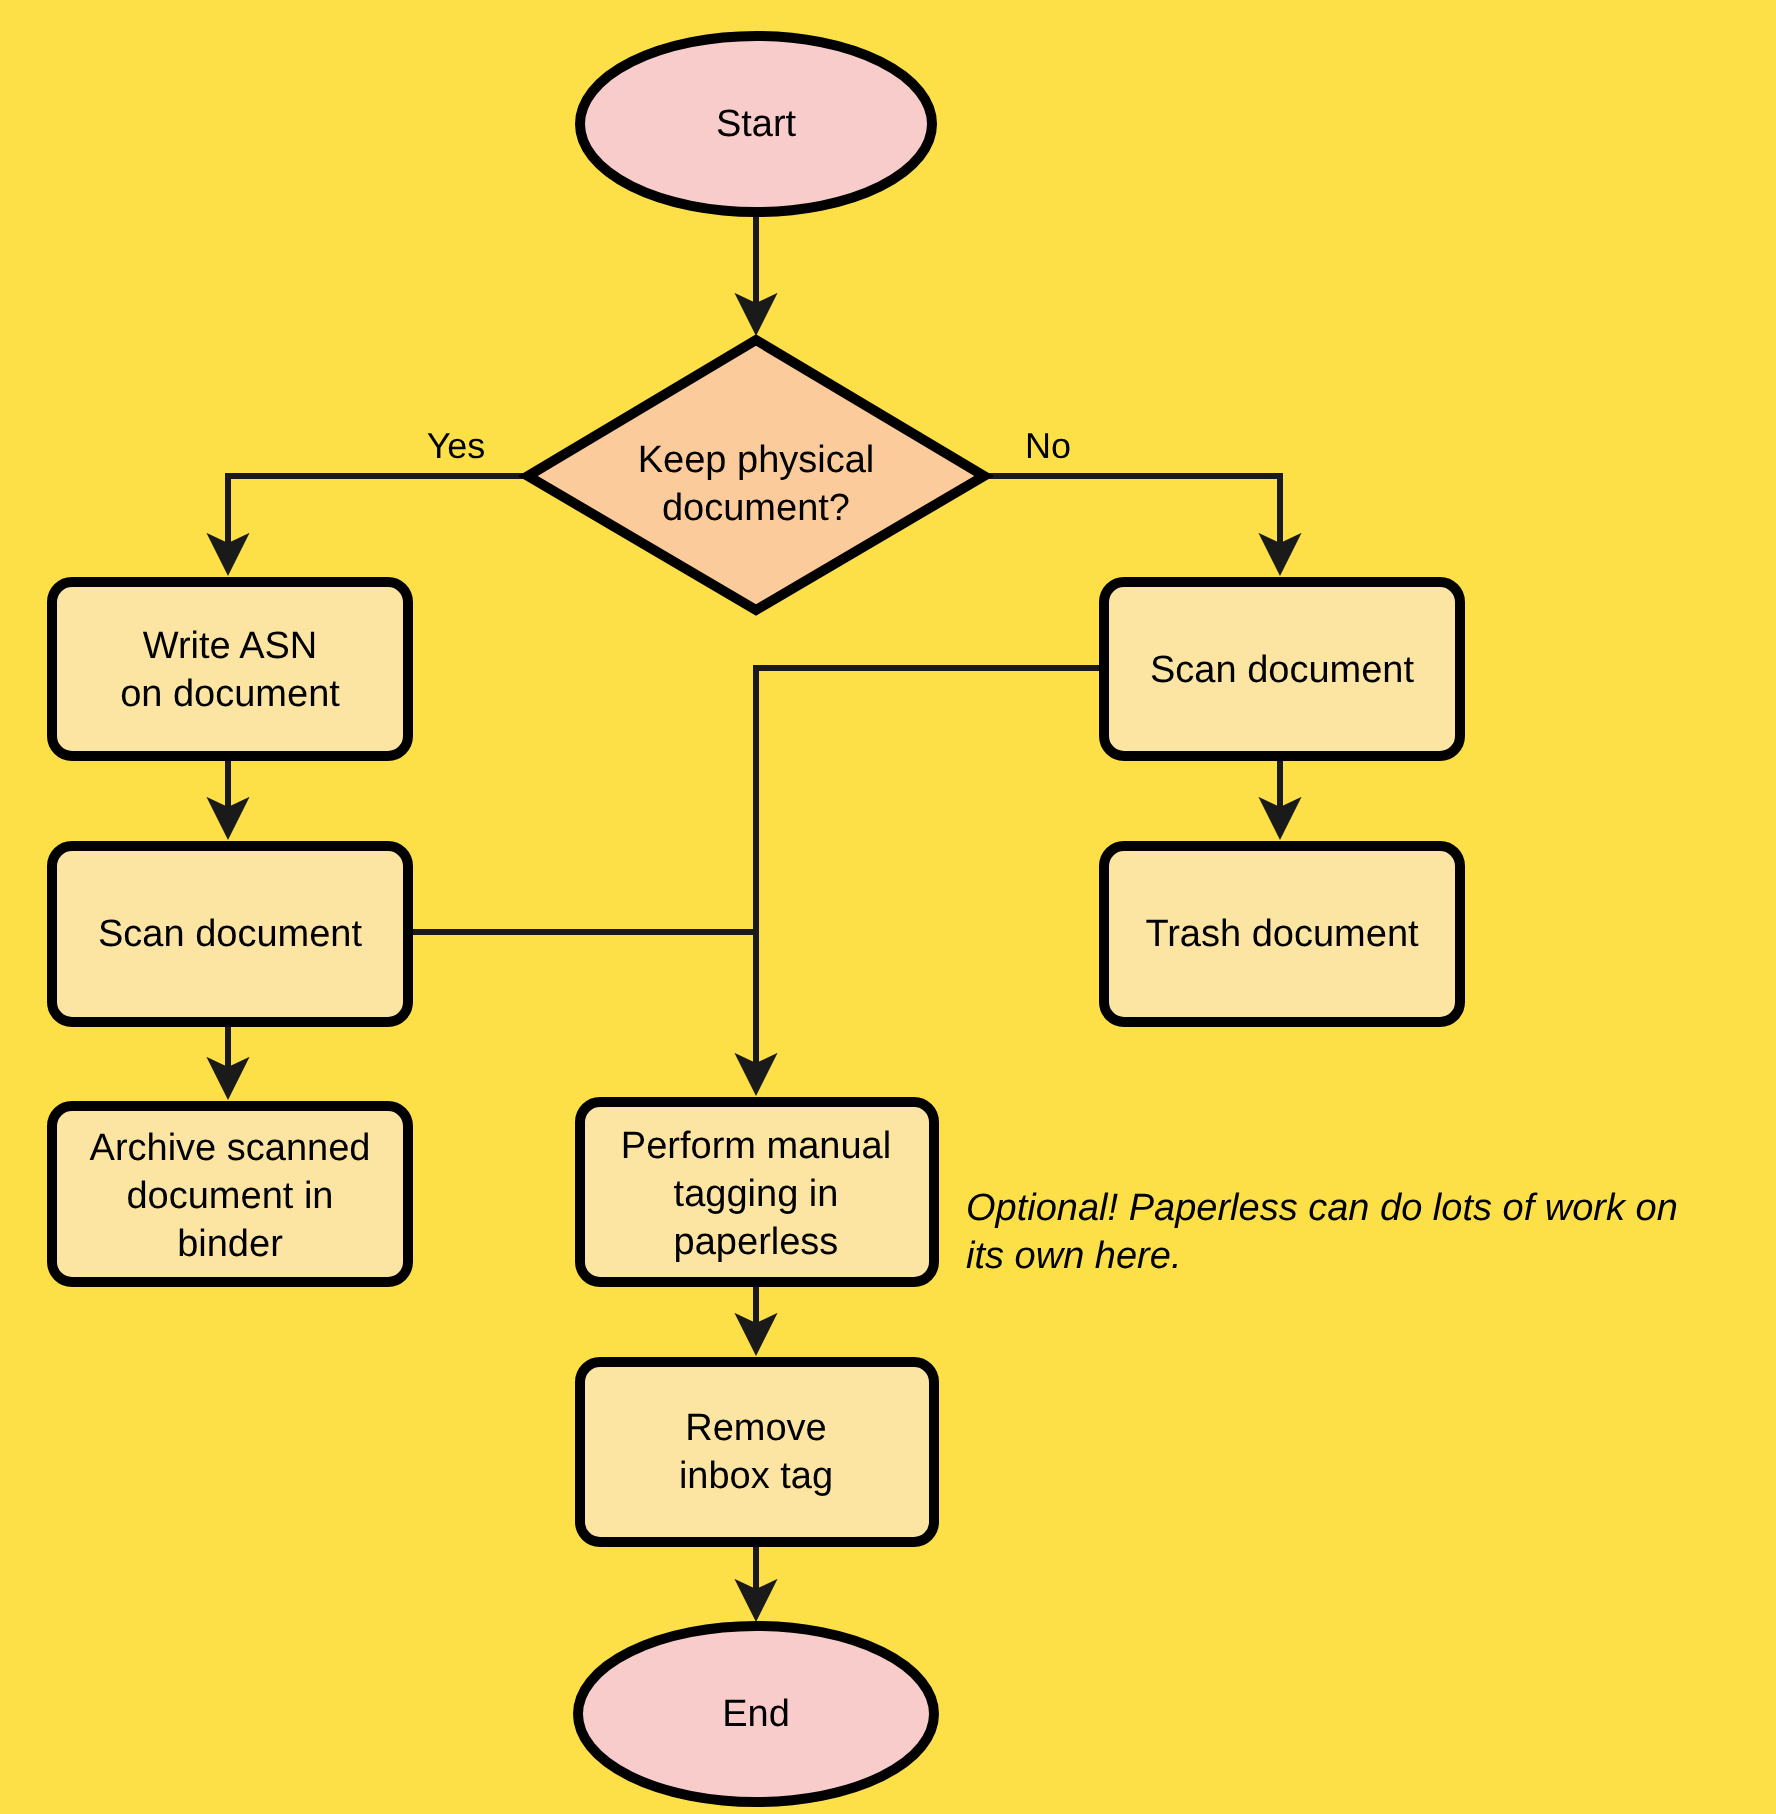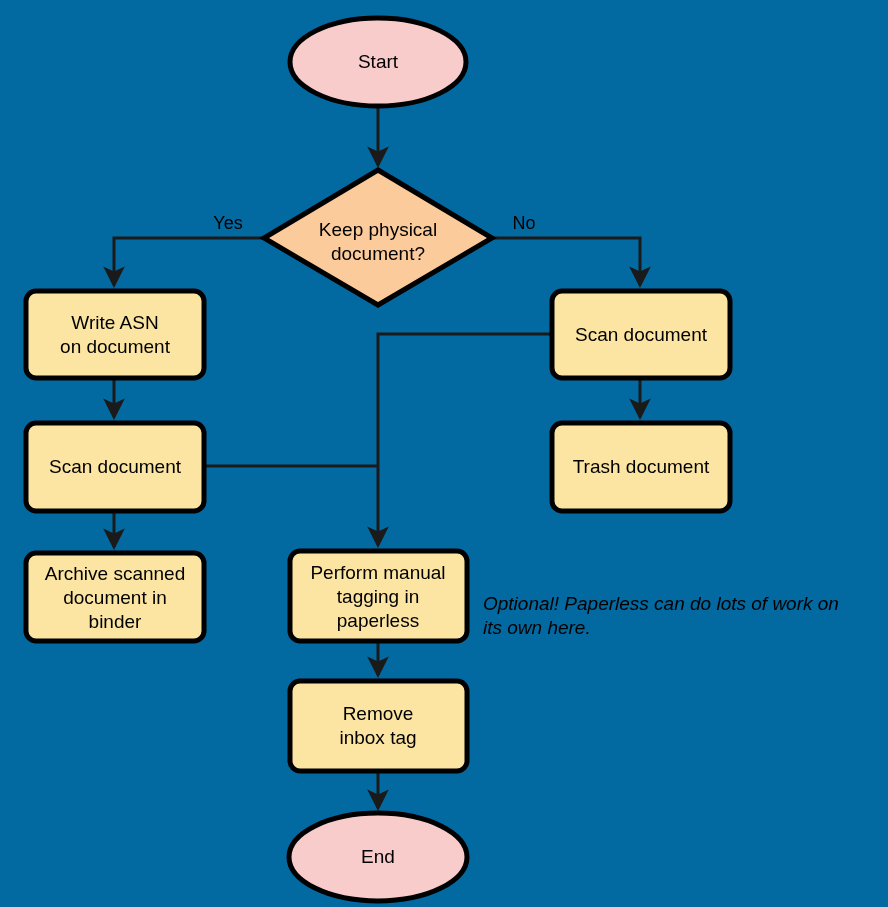--- a/index.html
+++ b/index.html
@@ -10,21 +10,21 @@
   body {
     width: 888px;
     height: 907px;
     font-family: "Liberation Sans", sans-serif;
     overflow: hidden;
   }
   #flowchart-root {
     position: relative;
     width: 888px;
     height: 907px;
-    background: #0369a1;
+    background: #fde047;
   }
   svg.chart-layer {
     position: absolute;
     left: 0;
     top: 0;
     width: 888px;
     height: 907px;
   }
   .node-text {
     font-family: "Liberation Sans", sans-serif;

